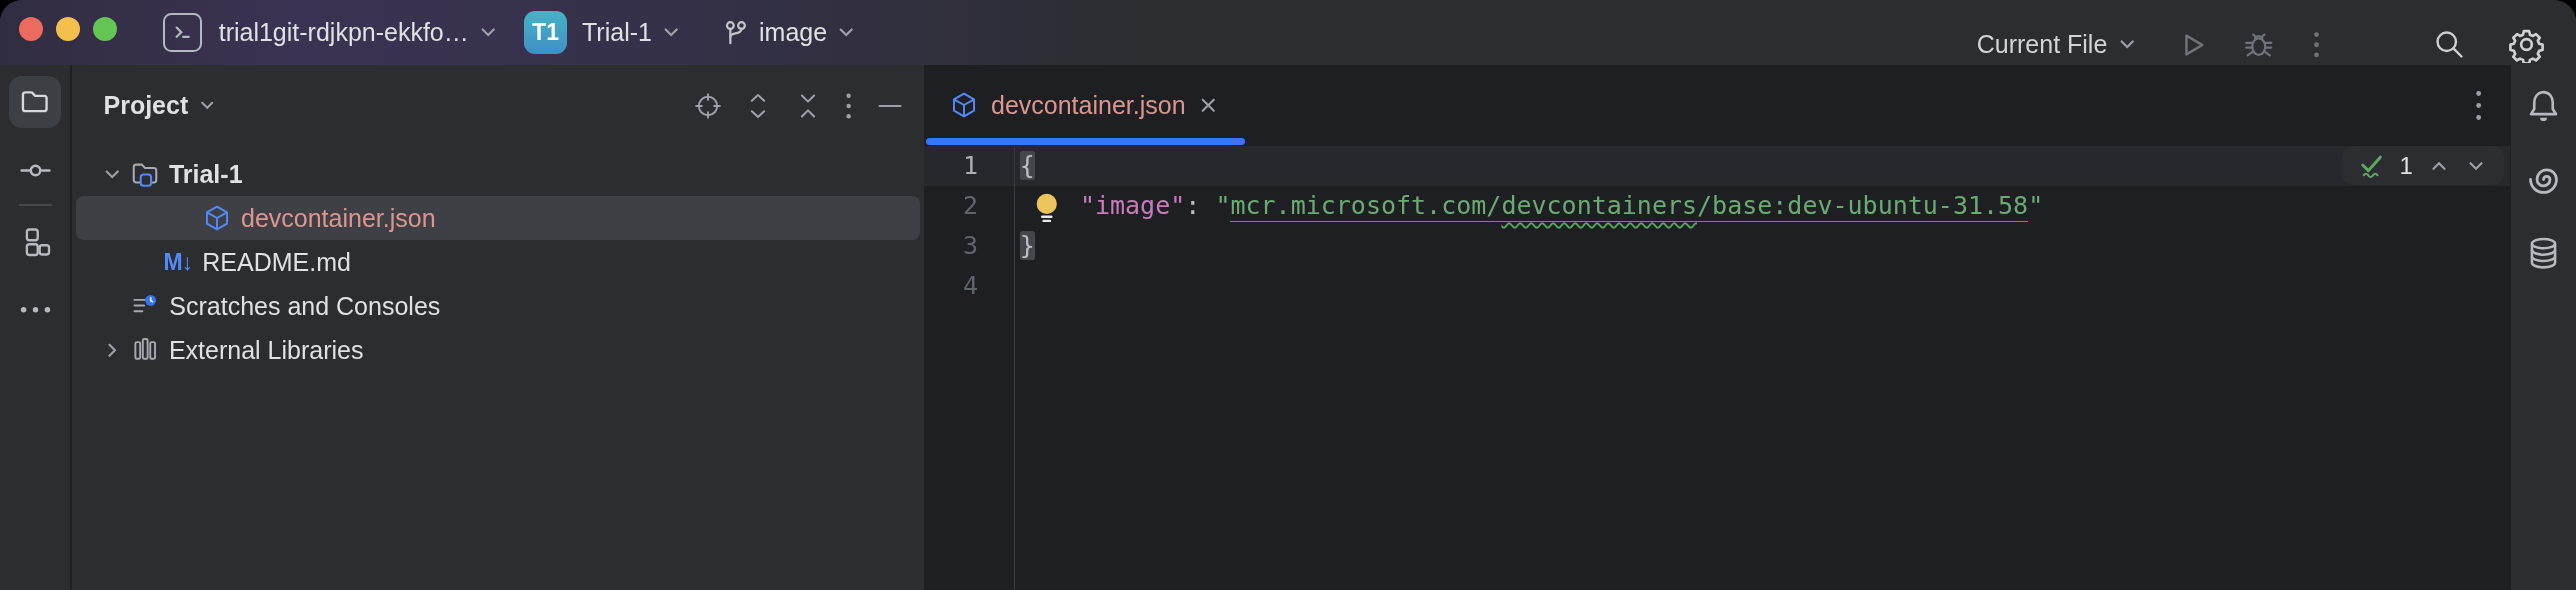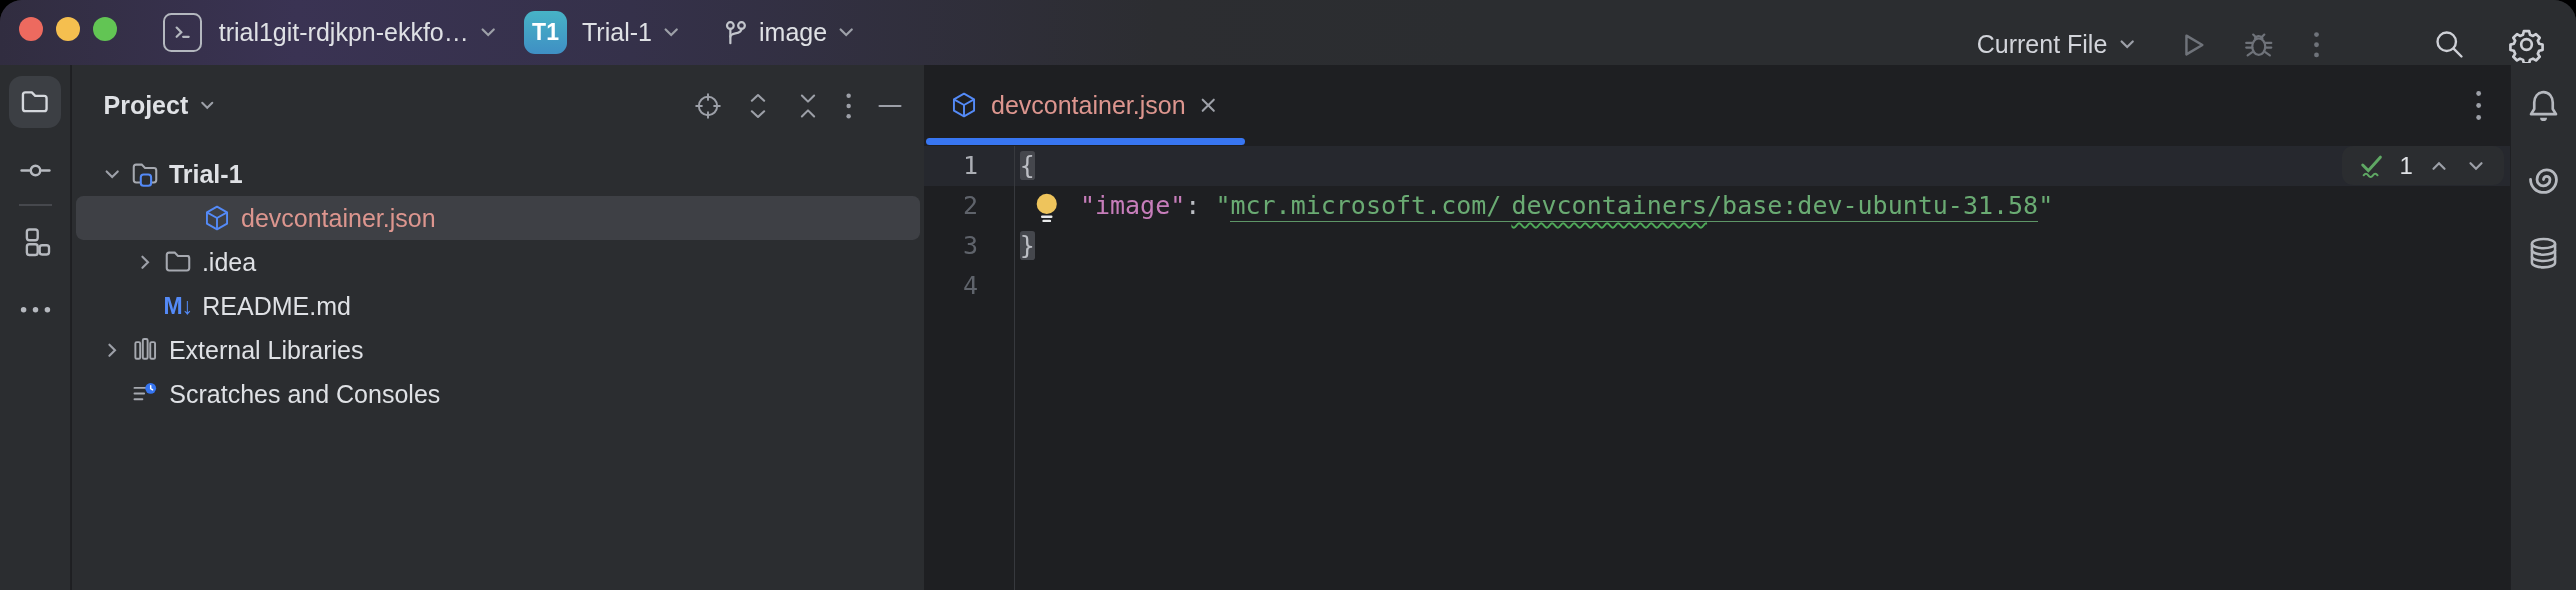--- a/index.html
+++ b/index.html
@@ -59,21 +59,21 @@
   .gutter div{height:40px;line-height:40px;text-align:right;padding-right:36px;}
   .gutter div:first-child{color:#abaeb4;}
   .lines{position:absolute;left:92px;top:0;right:0;}
   .cl{height:40px;line-height:40px;font-family:"DejaVu Sans Mono",monospace;font-size:25px;
       white-space:pre;color:#bcbec4;padding-left:3.7px;}
   .brace-hl{background:#45474d;border-radius:2.8px;}
   .tok-key{color:#c77dbb}
   .tok-str{color:#6aab73}
   .lnk{border-bottom:1.9px solid rgba(106,171,115,.85);padding-bottom:0.9px;}
   .typo{text-decoration-line:underline;text-decoration-style:wavy;text-decoration-color:#4faa59;
-        text-decoration-thickness:2.3px;text-underline-offset:8.3px;margin-left:10px;}
+        text-decoration-thickness:2.3px;text-underline-offset:8.3px;}
   .bulb{position:absolute;left:15px;top:46px;}
   .inspect{position:absolute;top:81px;right:7.4px;height:39px;border-radius:11px;background:#2b2d30;
            display:flex;align-items:center;padding:0 16.7px;gap:15px;color:#dfe1e5;font-size:24px;}
   .inspect .chv{color:#9da0a8;display:flex;}
 
   
   .right-strip{position:absolute;right:0;top:65px;bottom:0;width:65px;background:#2b2d30;border-left:1.9px solid #1f2023;
     display:flex;flex-direction:column;align-items:center;padding-top:22px;gap:37px;color:#b6b9bf;}
 
   svg{display:block}
@@ -283,68 +283,55 @@
         <span class="ficon">
           <svg width="28" height="28" viewBox="0 0 32 32" fill="none" stroke="#548af7" stroke-width="2.2" stroke-linejoin="round">
               <path d="M16 3 L27.5 9.5 V22.5 L16 29 L4.5 22.5 V9.5 Z"></path>
               <path d="M4.5 9.5 L16 16 L27.5 9.5"></path>
               <path d="M16 16 V29"></path>
             </svg>
         </span>
         <span style="color:#dd968f">devcontainer.json</span>
       </div>
 
-      <div class="row lvl1">
-        <span class="twisty">
-          <svg width="20.4" height="20.4" viewBox="0 0 22 22" fill="none" stroke="currentColor" stroke-width="2.3" stroke-linecap="round">
-              <polyline points="8,5 14,11 8,17"></polyline>
-            </svg>
-        </span>
-        <span class="ficon">
-          <svg width="30" height="30" viewBox="0 0 32 32" fill="none" stroke="#a6a9b0" stroke-width="2.2">
-              <path d="M4 8.5 Q4 6 6.5 6 H12.5 L16 9.5 H25.5 Q28 9.5 28 12 V22.5 Q28 25 25.5 25 H6.5 Q4 25 4 22.5 Z"></path>
-            </svg>
-        </span>
-        <span>.idea</span>
-      </div>
 
       <div class="row lvl1">
         <span class="spc"></span>
         <span class="ficon">
             <span class="md-glyph">M↓</span>
           </span>
         <span>README.md</span>
-      </div>
-
-      <div class="row lvl0">
-        <span class="twisty">
-          <svg width="20.4" height="20.4" viewBox="0 0 22 22" fill="none" stroke="currentColor" stroke-width="2.3" stroke-linecap="round">
-              <polyline points="8,5 14,11 8,17"></polyline>
-            </svg>
-        </span>
-        <span class="ficon">
-          <svg width="28" height="28" viewBox="0 0 32 32" fill="none" stroke="#a6a9b0" stroke-width="2.2">
-              <rect x="5" y="7" width="5.5" height="19" rx="1.5"></rect>
-              <rect x="13.5" y="3.5" width="5.5" height="22.5" rx="1.5"></rect>
-              <rect x="22" y="7" width="5.5" height="19" rx="1.5"></rect>
-            </svg>
-        </span>
-        <span>External Libraries</span>
       </div>
 
       <div class="row lvl0">
         <span class="spc"></span>
         <span class="ficon">
           <svg width="28" height="28" viewBox="0 0 32 32" fill="none">
               <path d="M4 9 H17 M4 15.5 H15 M4 22 H13" stroke="#a6a9b0" stroke-width="2.2" stroke-linecap="round"></path>
               <circle cx="22.5" cy="9.5" r="6.2" fill="#3574f0"></circle>
               <path d="M22.5 6.5 V9.7 L24.7 11.2" stroke="#fff" stroke-width="1.7" stroke-linecap="round" fill="none"></path>
             </svg>
         </span>
         <span>Scratches and Consoles</span>
+      </div>
+
+      <div class="row lvl0">
+        <span class="twisty">
+          <svg width="20.4" height="20.4" viewBox="0 0 22 22" fill="none" stroke="currentColor" stroke-width="2.3" stroke-linecap="round">
+              <polyline points="8,5 14,11 8,17"></polyline>
+            </svg>
+        </span>
+        <span class="ficon">
+          <svg width="28" height="28" viewBox="0 0 32 32" fill="none" stroke="#a6a9b0" stroke-width="2.2">
+              <rect x="5" y="7" width="5.5" height="19" rx="1.5"></rect>
+              <rect x="13.5" y="3.5" width="5.5" height="22.5" rx="1.5"></rect>
+              <rect x="22" y="7" width="5.5" height="19" rx="1.5"></rect>
+            </svg>
+        </span>
+        <span>External Libraries</span>
       </div>
 
     </div>
   </div>
 
   <div class="editor">
     <div class="tabbar">
       <div class="tab">
         <span>
           <svg width="28" height="28" viewBox="0 0 32 32" fill="none" stroke="#548af7" stroke-width="2.2" stroke-linejoin="round">

